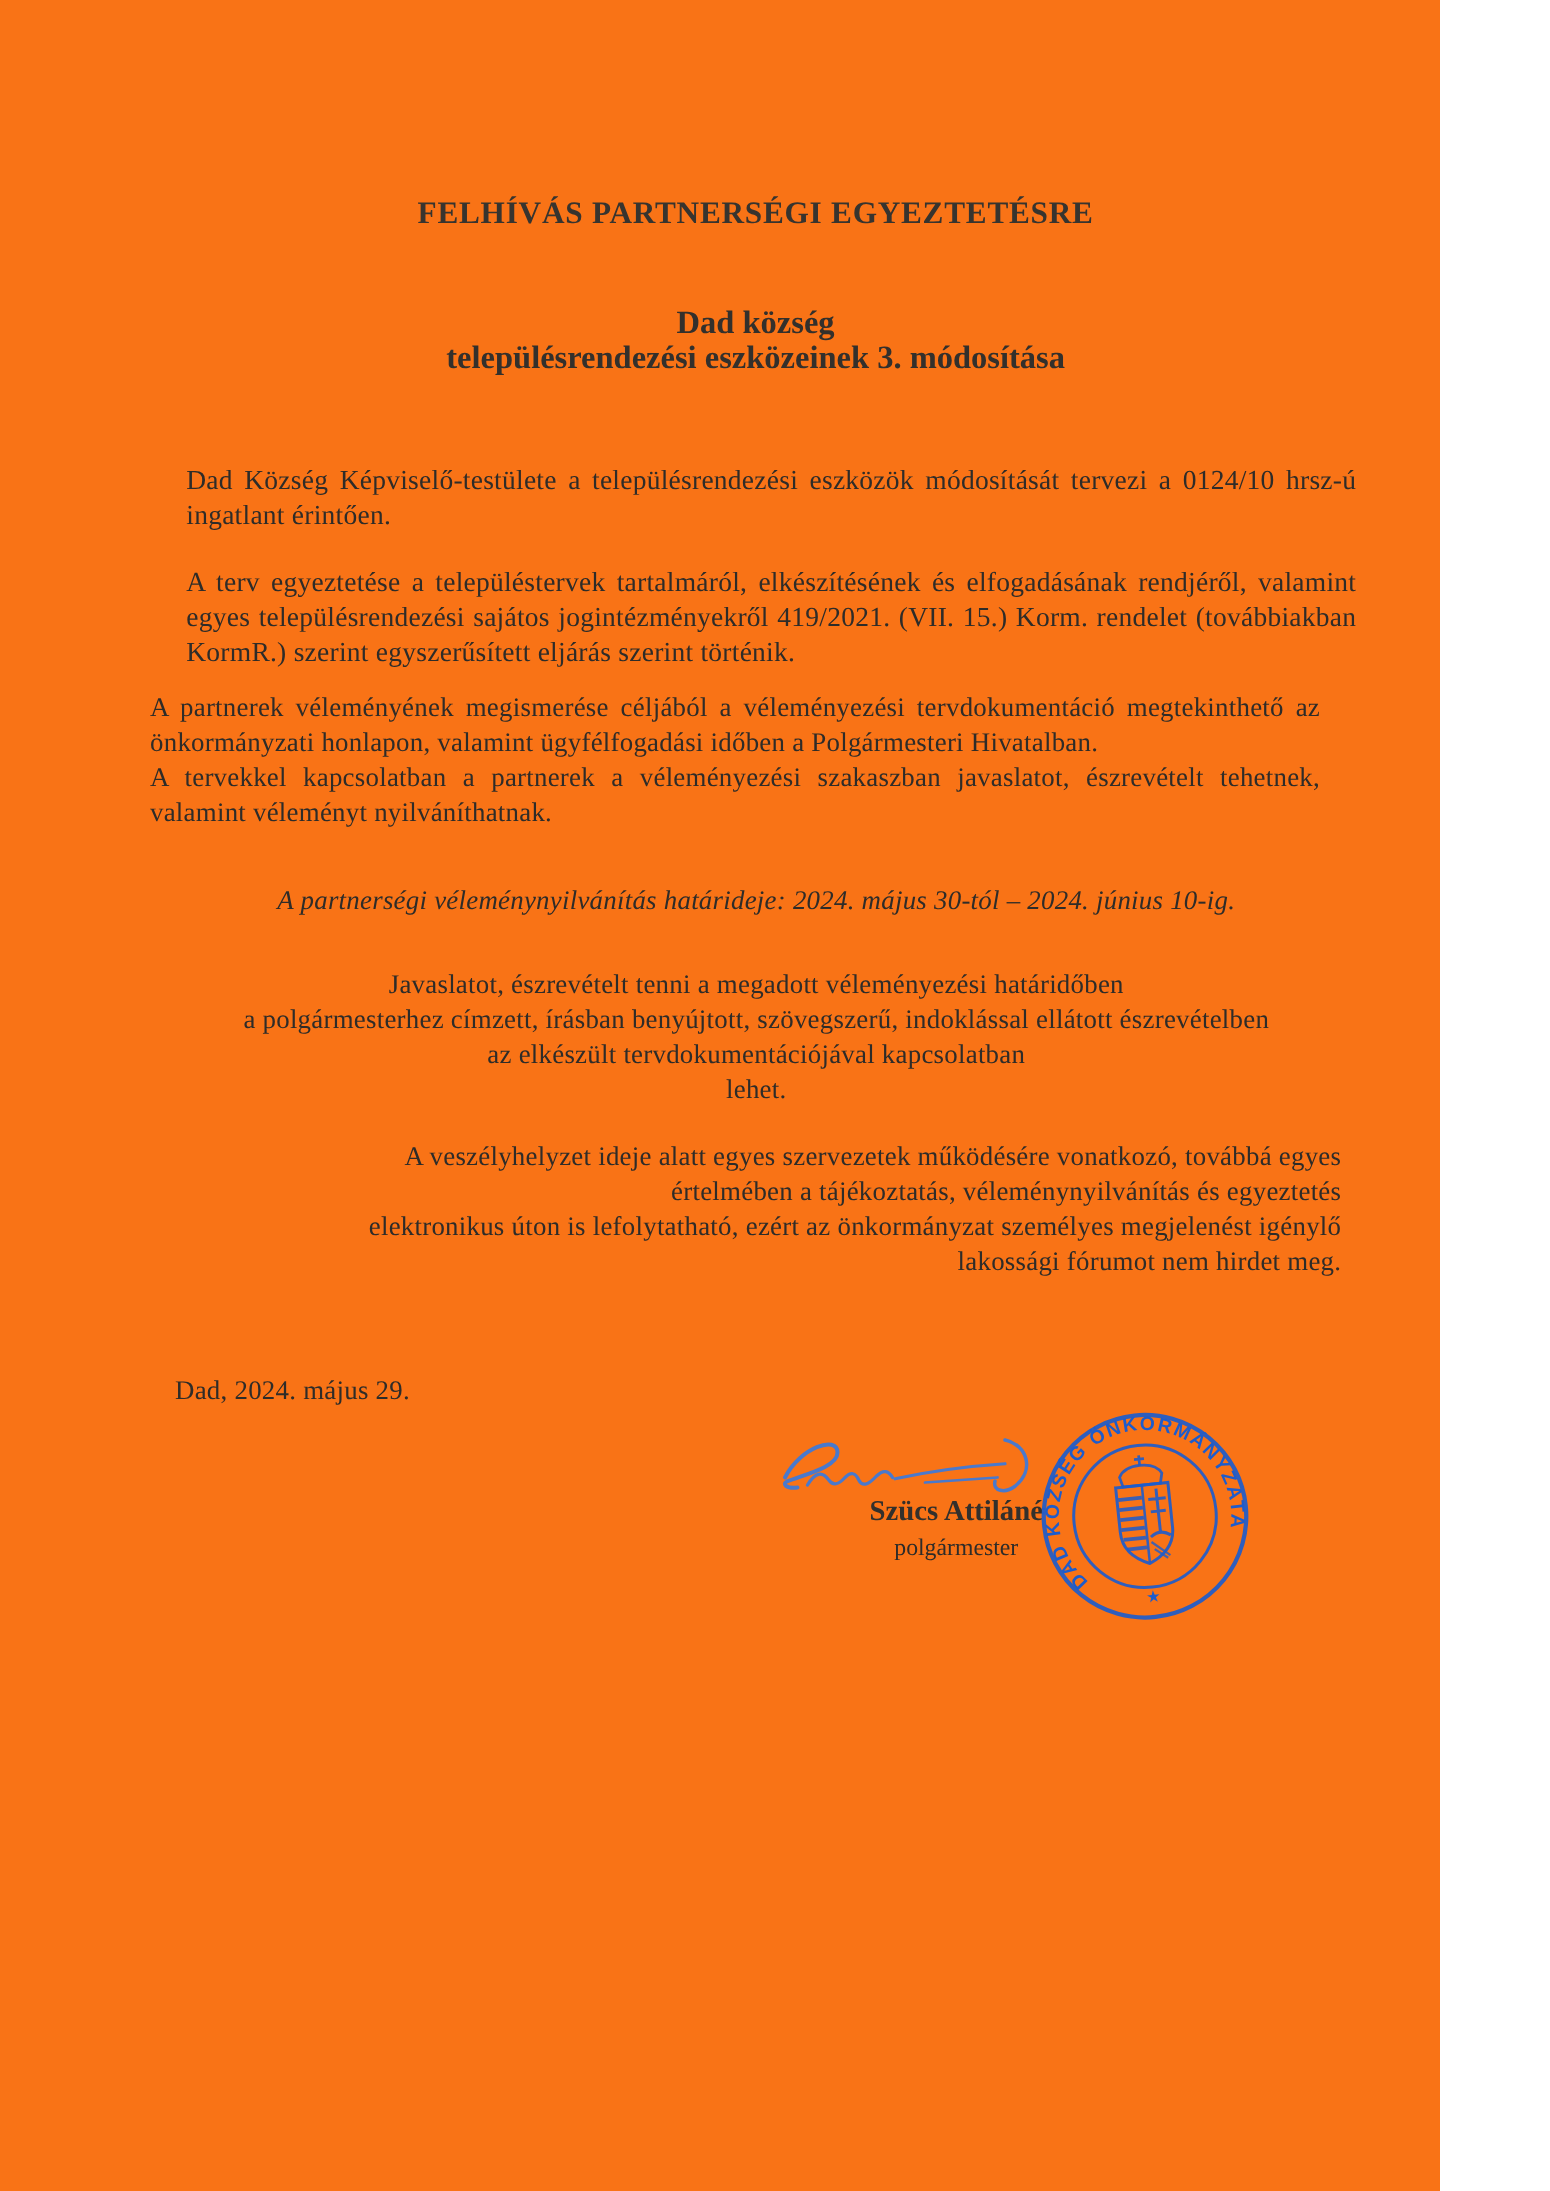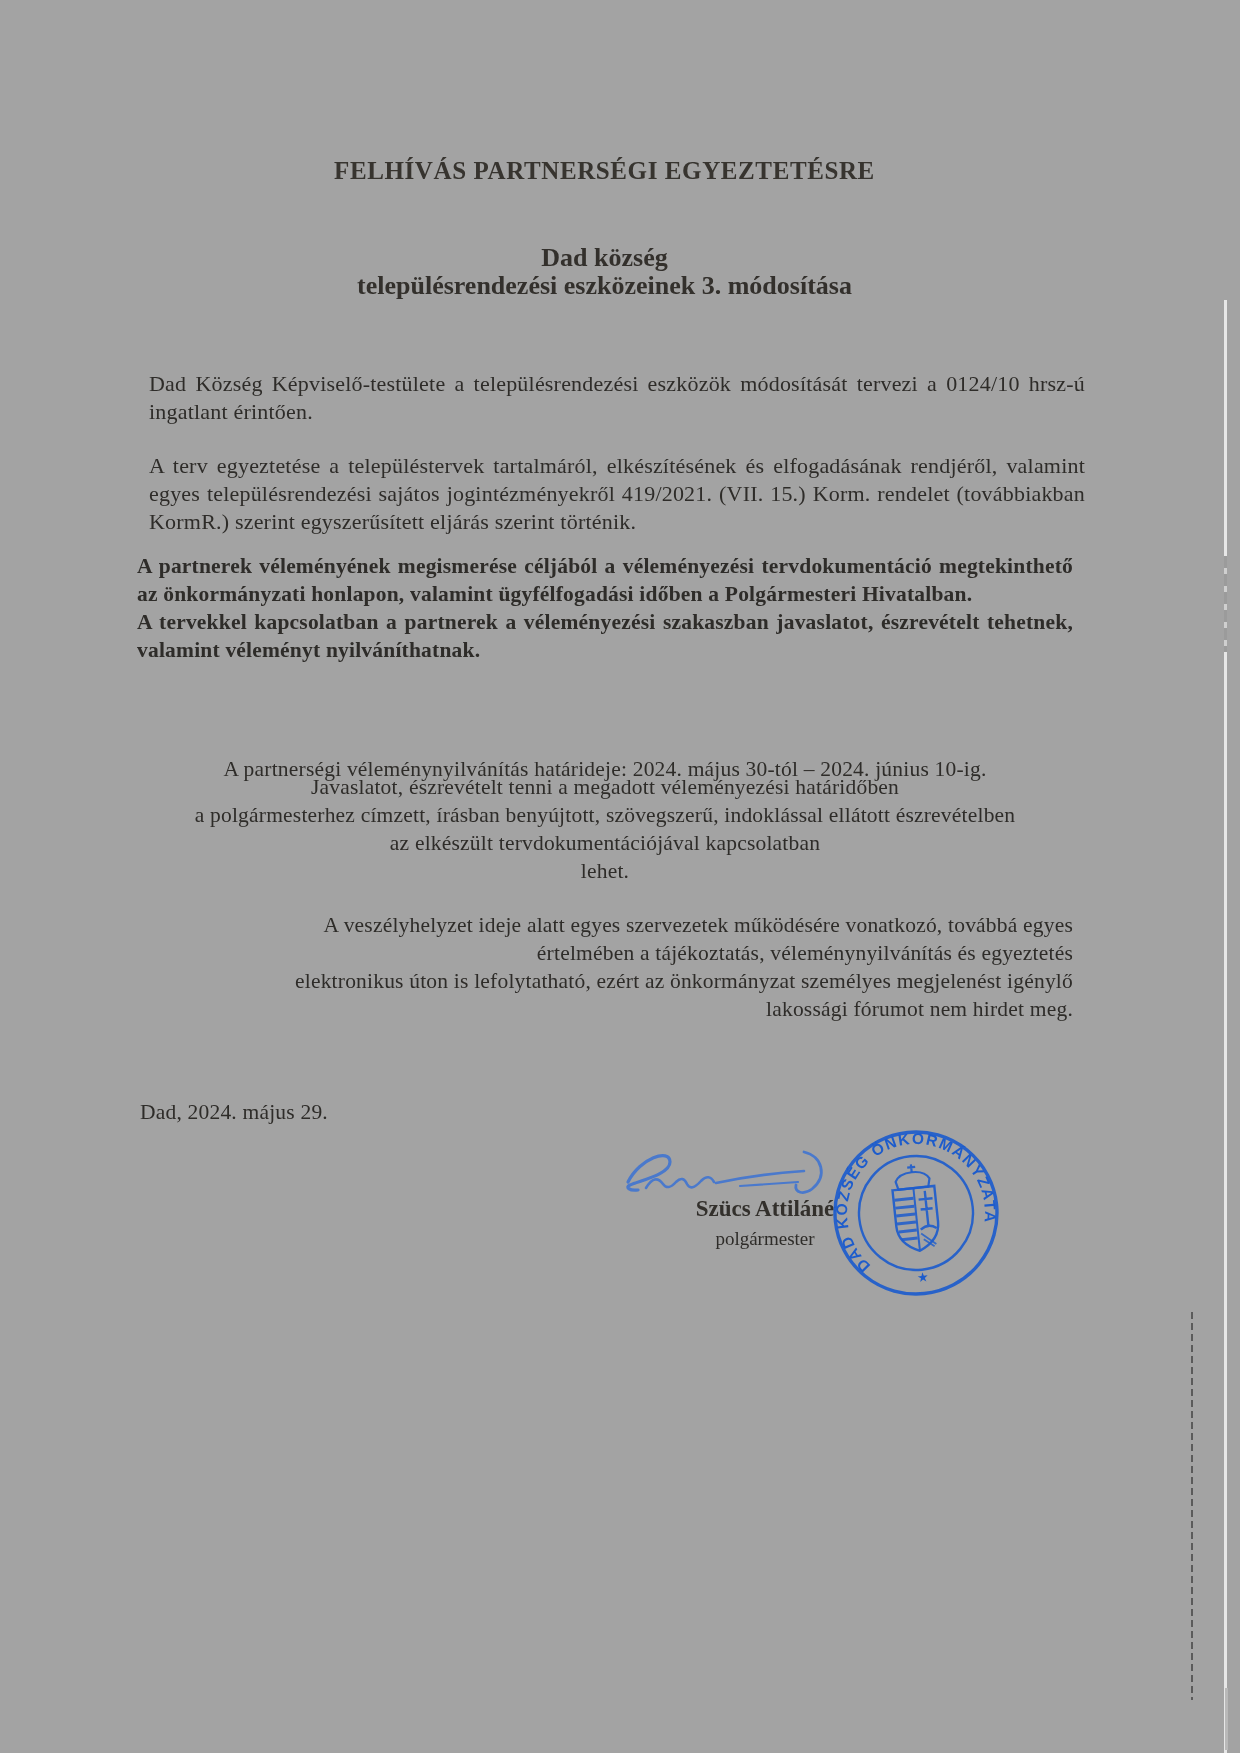--- a/index.html
+++ b/index.html
@@ -1,39 +1,39 @@
 <!DOCTYPE html>
 <html lang="hu"><head>
 <meta charset="utf-8">
 <style>
   html,body{margin:0;padding:0;background:#ffffff;}
   .page{
     position:relative;
-    width:1240px;height:1753px;
-    background:#a3a3a3;
+    width:1152px;height:1753px;
+    background:#f97316;
     font-family:"Liberation Serif","DejaVu Serif",serif;
     color:#2e2c29;
     overflow:hidden;
   }
   .doc-title{
     position:absolute;left:137px;top:157px;width:935px;
     text-align:center;font-size:25px;font-weight:bold;letter-spacing:.6px;
     color:#37342f;
   }
   .doc-subtitle{
     position:absolute;left:137px;top:244px;width:935px;
     text-align:center;font-size:26px;font-weight:bold;line-height:28px;
     color:#33302c;
   }
   .body-par{
     position:absolute;left:137px;width:936px;margin:12px;
     font-size:22px;line-height:28px;letter-spacing:.2px;
     text-align:justify;text-justify:inter-word;
   }
-  .par-stack{position:absolute;left:137px;top:552px;width:936px;font-weight:bold;}
+  .par-stack{position:absolute;left:120px;top:552px;width:936px;}
   .par-stack p{margin:0;font-size:21.5px;line-height:28px;letter-spacing:.2px;text-align:justify;text-justify:inter-word;}
   .centered-line{
     position:absolute;left:137px;width:936px;margin:0;
     text-align:center;font-size:21.5px;line-height:28px;letter-spacing:.2px;
   }
   .centered-block{
     position:absolute;left:137px;width:936px;
     text-align:center;font-size:21.5px;line-height:28px;letter-spacing:.2px;font-family:Liberation Serif, serif;
   }
   .date-line{
@@ -81,21 +81,21 @@
 
   <p class="body-par" style="top:358px;">Dad Község Képviselő-testülete a településrendezési eszközök módosítását tervezi a 0124/10 hrsz-ú ingatlant érintően.</p>
 
   <p class="body-par" style="top:440px;">A terv egyeztetése a településtervek tartalmáról, elkészítésének és elfogadásának rendjéről, valamint egyes településrendezési sajátos jogintézményekről 419/2021. (VII. 15.) Korm. rendelet (továbbiakban KormR.) szerint egyszerűsített eljárás szerint történik.</p>
 
   <div class="par-stack">
     <p>A partnerek véleményének megismerése céljából a véleményezési tervdokumentáció megtekinthető az önkormányzati honlapon, valamint ügyfélfogadási időben a Polgármesteri Hivatalban.</p>
     <p>A tervekkel kapcsolatban a partnerek a véleményezési szakaszban javaslatot, észrevételt tehetnek, valamint véleményt nyilváníthatnak.</p>
   </div>
 
-  <p class="centered-line" style="top:755px;">A partnerségi véleménynyilvánítás határideje: 2024. május 30-tól – 2024. június 10-ig.</p>
+  <p class="centered-line" style="top:706px;font-style:italic;">A partnerségi véleménynyilvánítás határideje: 2024. május 30-tól – 2024. június 10-ig.</p>
 
   <div class="centered-block" style="top:773px;">
     <div>Javaslatot, észrevételt tenni a megadott véleményezési határidőben</div>
     <div>a polgármesterhez címzett, írásban benyújtott, szövegszerű, indoklással ellátott észrevételben</div>
     <div>az elkészült tervdokumentációjával kapcsolatban</div>
     <div>lehet.</div>
   </div>
 
   <div class="centered-block" style="top:911px;text-align:right;">
     <div>A veszélyhelyzet ideje alatt egyes szervezetek működésére vonatkozó, továbbá egyes</div>

